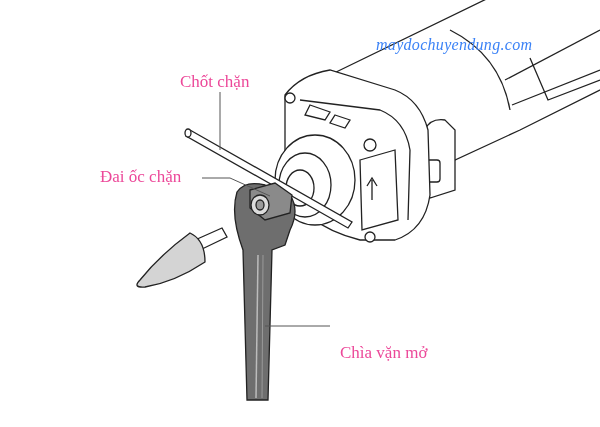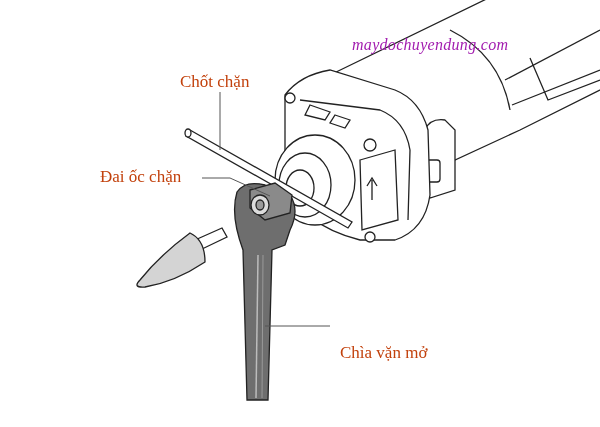--- a/index.html
+++ b/index.html
@@ -2,32 +2,33 @@
 <html><head>
 <meta charset="utf-8">
 <style>
   html, body { margin: 0; padding: 0; background: #ffffff; }
   body { width: 600px; height: 427px; position: relative; overflow: hidden; }
   .canvas { position: absolute; left: 0; top: 0; width: 600px; height: 427px; }
   .label {
     position: absolute;
     font-family: "Liberation Serif", "DejaVu Serif", serif;
     font-size: 17px;
-    color: #c2410c;
+    color: #ec4899;
     white-space: nowrap;
     line-height: 1;
   }
   .watermark {
     position: absolute;
     font-family: "Liberation Serif", "DejaVu Serif", serif;
     font-style: italic;
     font-size: 16px;
-    color: #a21caf;
+    color: #3b82f6;
     white-space: nowrap;
     letter-spacing: 0.3px;
+    margin-left: 24px;
   }
 </style>
 </head>
 <body>
 
 <svg class="canvas" viewBox="0 0 600 427" xmlns="http://www.w3.org/2000/svg">
 
   <g fill="#ffffff" stroke="#222" stroke-width="1.3">
     <path d="M 330 75 L 505 -10 L 610 -10 L 610 85 L 520 130 L 455 160 Z"></path>
     <path d="M 450 30 Q 500 55 510 110" fill="none"></path>

